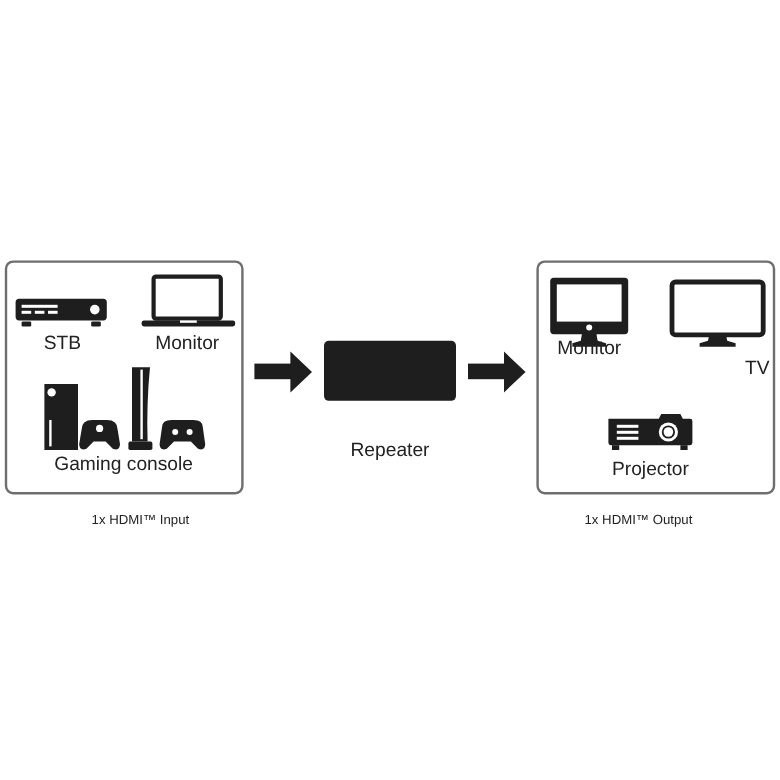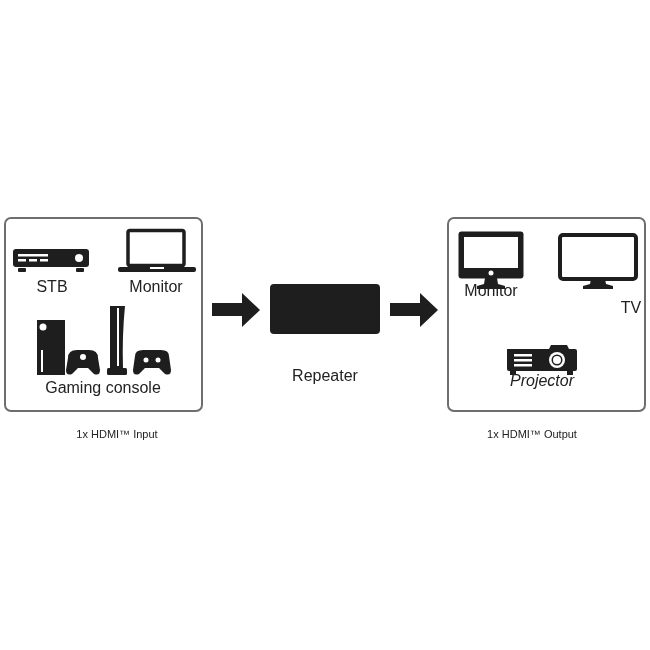--- a/index.html
+++ b/index.html
@@ -91,15 +91,15 @@
   <path d="M0 4 L42 4 L44 0 L60 0 L62 4 L68 4 Q70 4 70 6 L70 24 Q70 26 68 26 L2 26 Q0 26 0 24 Z" fill="#1e1e1e"></path>
   <rect x="3" y="26" width="6" height="4" fill="#1e1e1e"></rect>
   <rect x="60" y="26" width="6" height="4" fill="#1e1e1e"></rect>
   <rect x="7" y="9" width="18" height="2.5" fill="#fff"></rect>
   <rect x="7" y="14" width="18" height="2.5" fill="#fff"></rect>
   <rect x="7" y="19" width="18" height="2.5" fill="#fff"></rect>
   <circle cx="50" cy="15" r="8" fill="#fff"></circle>
   <circle cx="50" cy="15" r="5.5" fill="#1e1e1e"></circle>
   <circle cx="50" cy="15" r="4" fill="#fff"></circle>
 </svg>
-<div class="lbl" style="left:542px; top:373px;font-style:italic;">Projector</div>
+<div class="lbl" style="left:542px; top:384px;">Projector</div>
 
 <div class="cap" style="left:532px; top:429px;text-align:center;">1x HDMI™ Output</div>
 
 </body></html>

